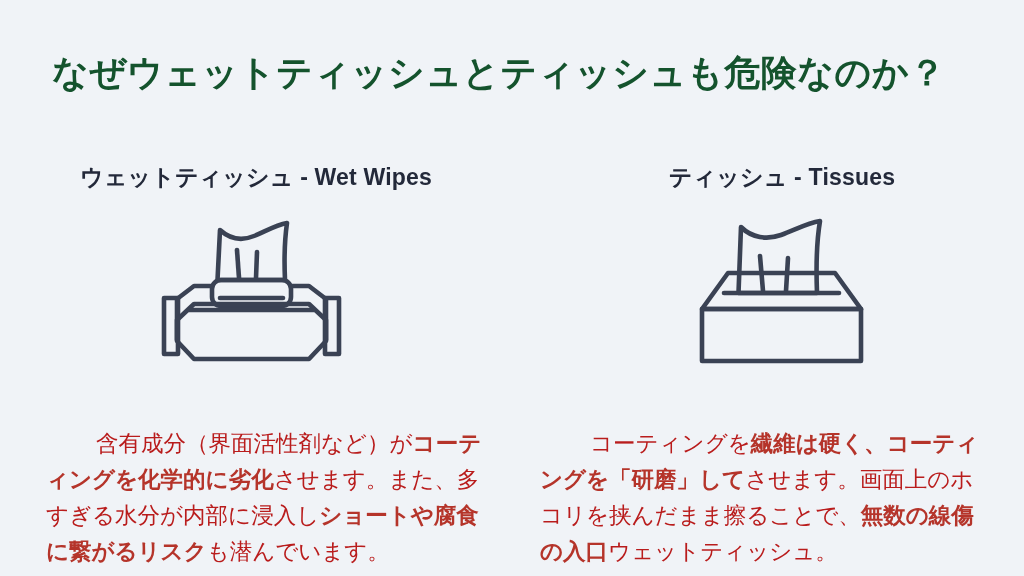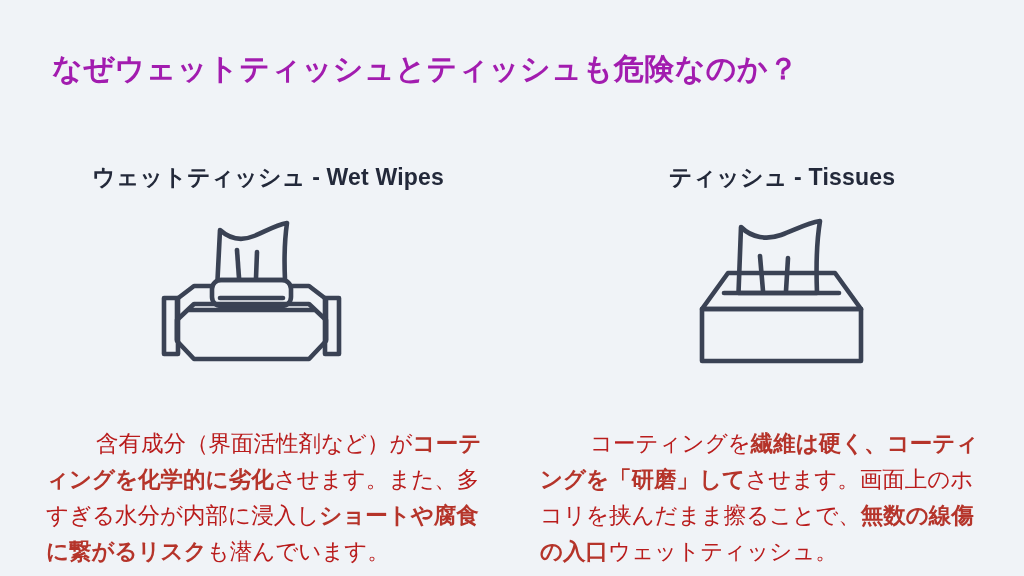--- a/index.html
+++ b/index.html
@@ -21,24 +21,24 @@
     background: #f0f3f7;
     box-sizing: border-box;
   }
 
   
   .slide-title {
     position: absolute;
     left: 52px;
     top: 50px;
     width: 940px;
-    font-size: 30px;
+    font-size: 36px;
     font-weight: 700;
     letter-spacing: 0.5px;
-    color: #a21caf;
+    color: #14532d;
     line-height: 1.25;
     white-space: nowrap;
   }
 
   
   .columns {
     position: absolute;
     left: 0;
     top: 148px;
     width: 1024px;
@@ -56,21 +56,21 @@
     position: absolute;
     top: 14px;
     width: 100%;
     text-align: center;
     font-size: 23px;
     font-weight: 700;
     color: #23293a;
     letter-spacing: 0.2px;
     white-space: nowrap;
   }
-  .column.left .col-heading { padding-right: 18px; padding-left: 12px; }
+  .column.left .col-heading { padding-right: 18px; }
   .column.right .col-heading { padding-left: 14px; }
 
   .icon-wrap {
     position: absolute;
     top: 62px;
     width: 100%;
     display: flex;
     justify-content: center;
     align-items: center;
     height: 160px;

